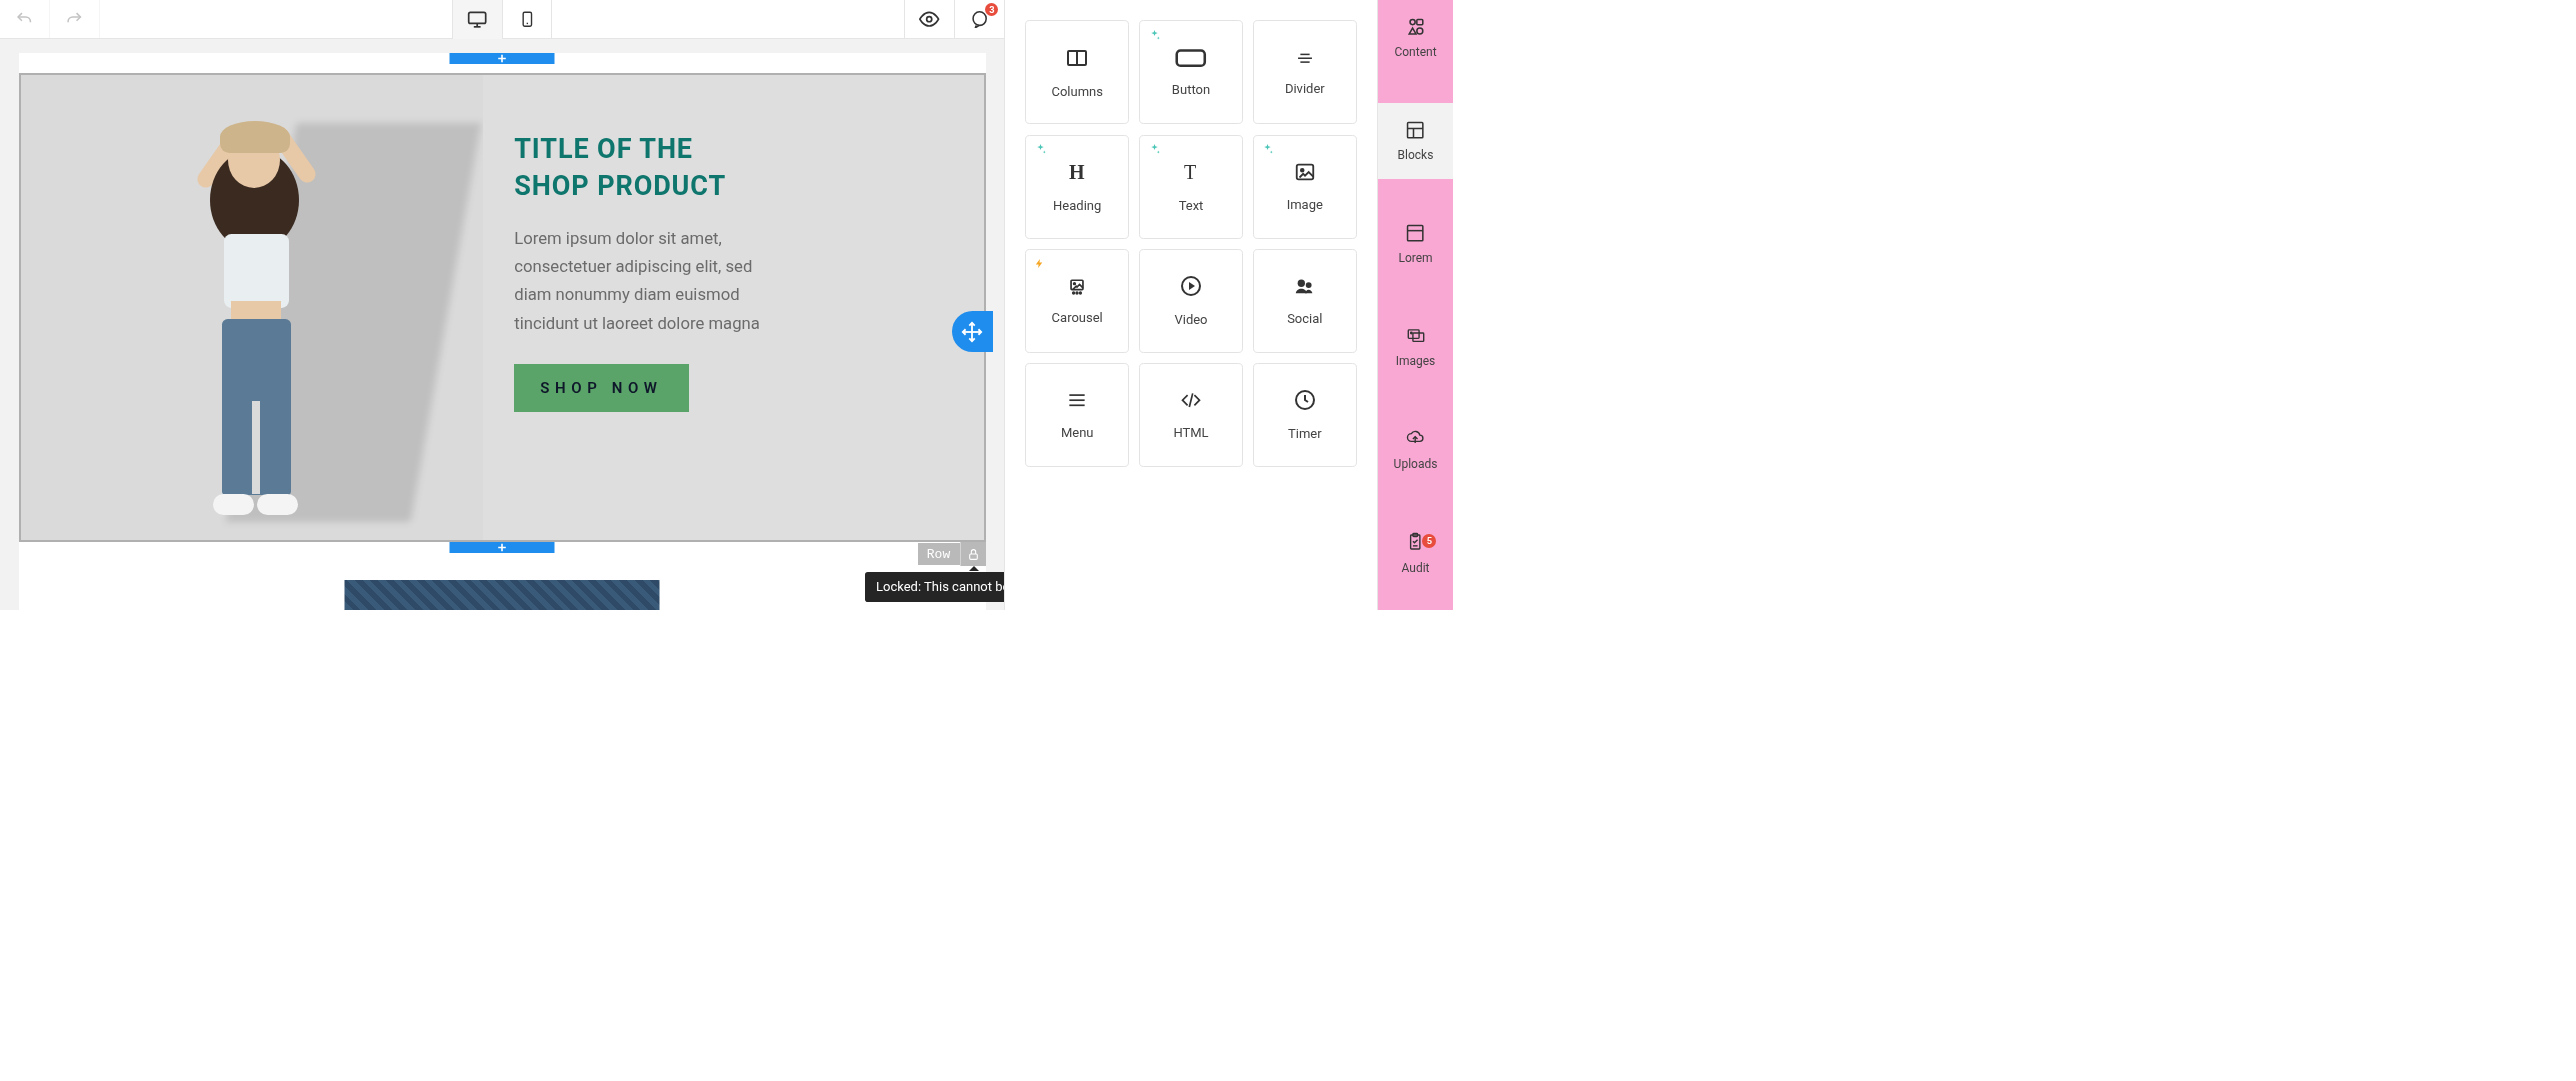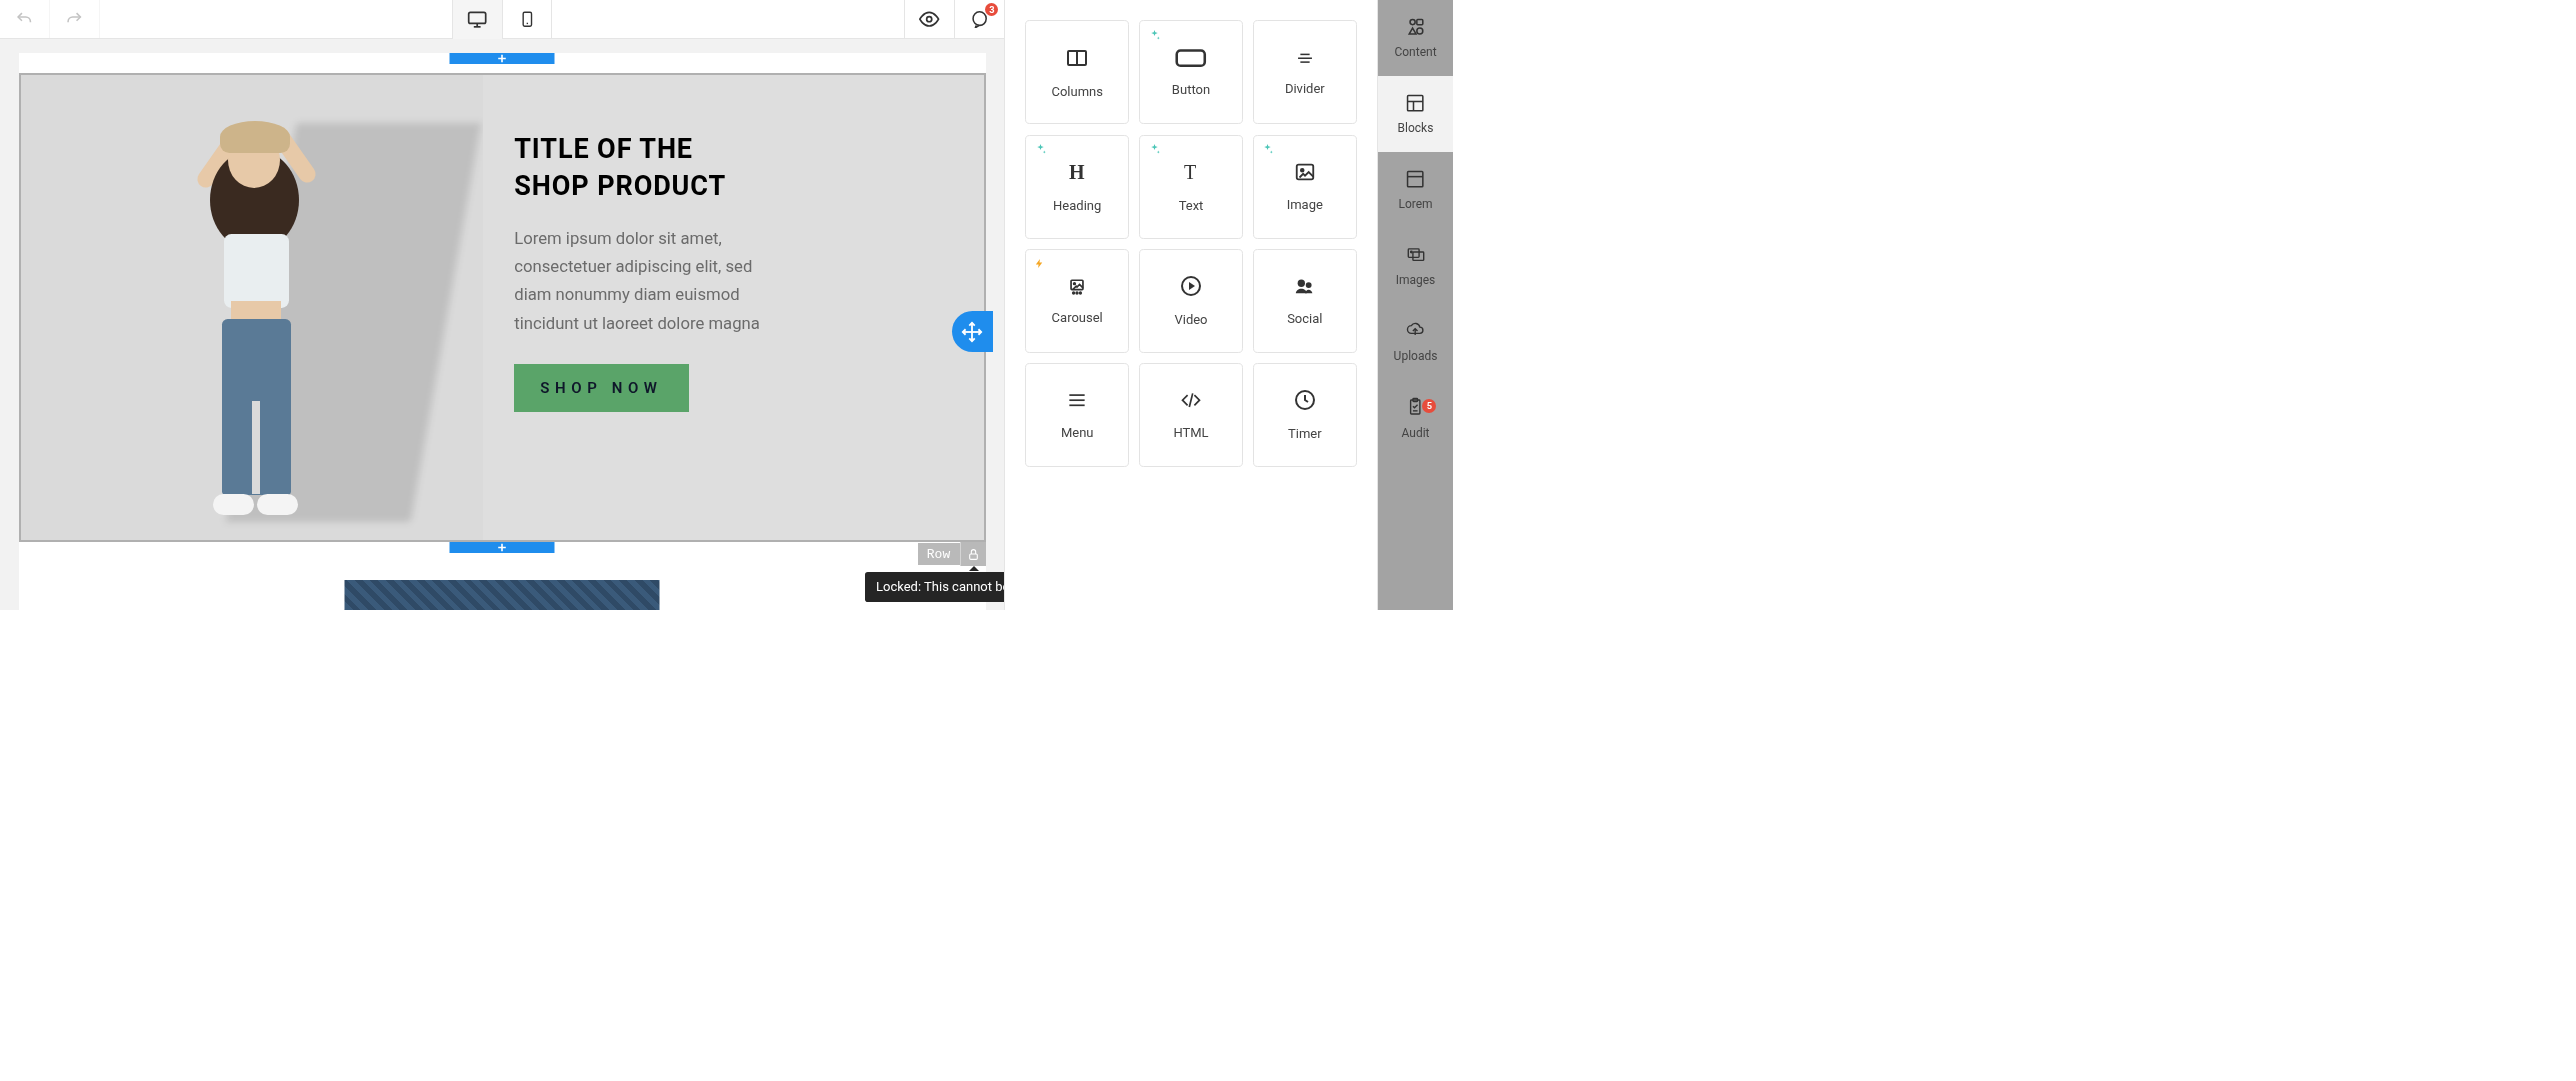--- a/index.html
+++ b/index.html
@@ -23,42 +23,42 @@
 
   .add-bar { height: 11px; width: 105px; background: #1f8ded; display: flex; align-items: center; justify-content: center; position: absolute; left: 50%; transform: translateX(-50%); cursor: pointer; }
   .add-bar.top { top: 0; }
   .add-bar.bottom-side { top: 489px; }
   .add-bar svg { width: 13px; height: 13px; }
 
   .row-outline { position: absolute; top: 20.4px; left: 0; right: 0; height: 469px; border: 2.8px solid #b0b0b0; display: flex; background: #dadada; }
   .row-col-img { width: 48%; display: flex; align-items: flex-end; justify-content: center; overflow: hidden; }
   .row-col-txt { flex: 1; padding: 56px 37px 37px 31.5px; background: #dedede; }
 
-  .p-title { font-size: 27px; font-weight: 700; color: #000000; letter-spacing: 0.9px; line-height: 1.35; }
+  .p-title { font-size: 27px; font-weight: 700; color: #0f766e; letter-spacing: 0.9px; line-height: 1.35; }
   .p-body { font-size: 16.7px; color: #6b6b6b; line-height: 1.7; margin-top: 20.4px; max-width: 269px;}
   .p-btn { display: inline-block; background: #5aa469; color: #0f172a; padding: 15px 26px; letter-spacing: 5.6px; font-size: 15px; margin-top: 26px; font-weight: 600;}
 
   .move-handle { position: absolute; right: -9.3px; top: 236px; width: 41px; height: 41px; background: #1f8ded; border-radius: 20.4px 0 0 20.4px; display: flex; align-items: center; justify-content: center; cursor: move; }
 
   .row-tag-wrap { position: absolute; top: 489px; right: 0; display: flex; align-items:center; height:24px;font-family:Liberation Mono, monospace;}
   .row-tag { background: #b9b9b9; color: #fff; font-size: 13px; padding: 3.7px 9.3px; }
   .row-lock { background: #b9b9b9; color:#fff; width:26px; height:24px; display:flex; align-items:center; justify-content:center; border-left:0.9px solid rgba(255,255,255,0.4); position:relative;}
   .tooltip { position:absolute; top: 519px; right:-74px; background:#252525; color:#fff; font-size:13px; padding:7.4px 11px; border-radius:2.8px; white-space:nowrap; }
   .tooltip::before{content:"";position:absolute;top:-5.6px;left:104px;border:5.6px solid transparent;border-bottom-color:#252525;border-top:none;}
 
   
   .sidepanel { width: 372px; background:#fff; padding: 20.4px 20.4px; }
   .blocks-grid { display:grid; grid-template-columns: repeat(3, 1fr); gap: 10.2px; }
   .block-tile { border:0.9px solid #e3e3e3; border-radius:4.6px; height:104px; display:flex; flex-direction:column; align-items:center; justify-content:center; gap:11px; font-size:13px; color:#444; position:relative; cursor:grab; }
   .block-tile .spark, .block-tile .bolt { position:absolute; top:7.4px; left:7.4px; }
   .block-tile .spark svg { color:#49c5b6; }
   .block-tile .bolt svg { color:#f5a623; }
 
   
-  .tabs { width: 76px; background:#a3a3a3; display:flex; flex-direction:column; border-left:0.9px solid #e5e5e5; }
+  .tabs { width: 76px; background:#f9a8d4; display:flex; flex-direction:column; border-left:0.9px solid #e5e5e5;gap:27px; }
   .tab { height:76px; display:flex; flex-direction:column; align-items:center; justify-content:center; gap:5.6px; font-size:12px; color:#444; cursor:pointer; position:relative;}
   .tab.active { background:#f2f2f2;justify-content:center; }
   .tab .badge { position:absolute; top:18.5px; right:16.7px; background:#e74c3c; color:#fff; font-size:9.3px; width:14px; height:14px; border-radius:7.4px; display:flex; align-items:center; justify-content:center; font-weight:600;}
 
   
   .model { width: 241px; height: 445px; position:relative; }
   .model .shadow { position:absolute; left:130px; top:28px; width:185px; height:399px; background:rgba(0,0,0,0.12); transform:skewX(-10deg); filter:blur(3.7px);}
   .model .head { position:absolute; left:97px; top:37px; width:52px; height:56px; border-radius:50%; background:#e7c9a8; }
   .model .hat  { position:absolute; left:89px; top:26px; width:70px; height:31.5px; border-radius:50% 50% 9.3px 9.3px; background:#cdb48a; }
   .model .hair { position:absolute; left:79px; top:54px; width:89px; height:102px; border-radius:50%; background:#3a2a20; }

